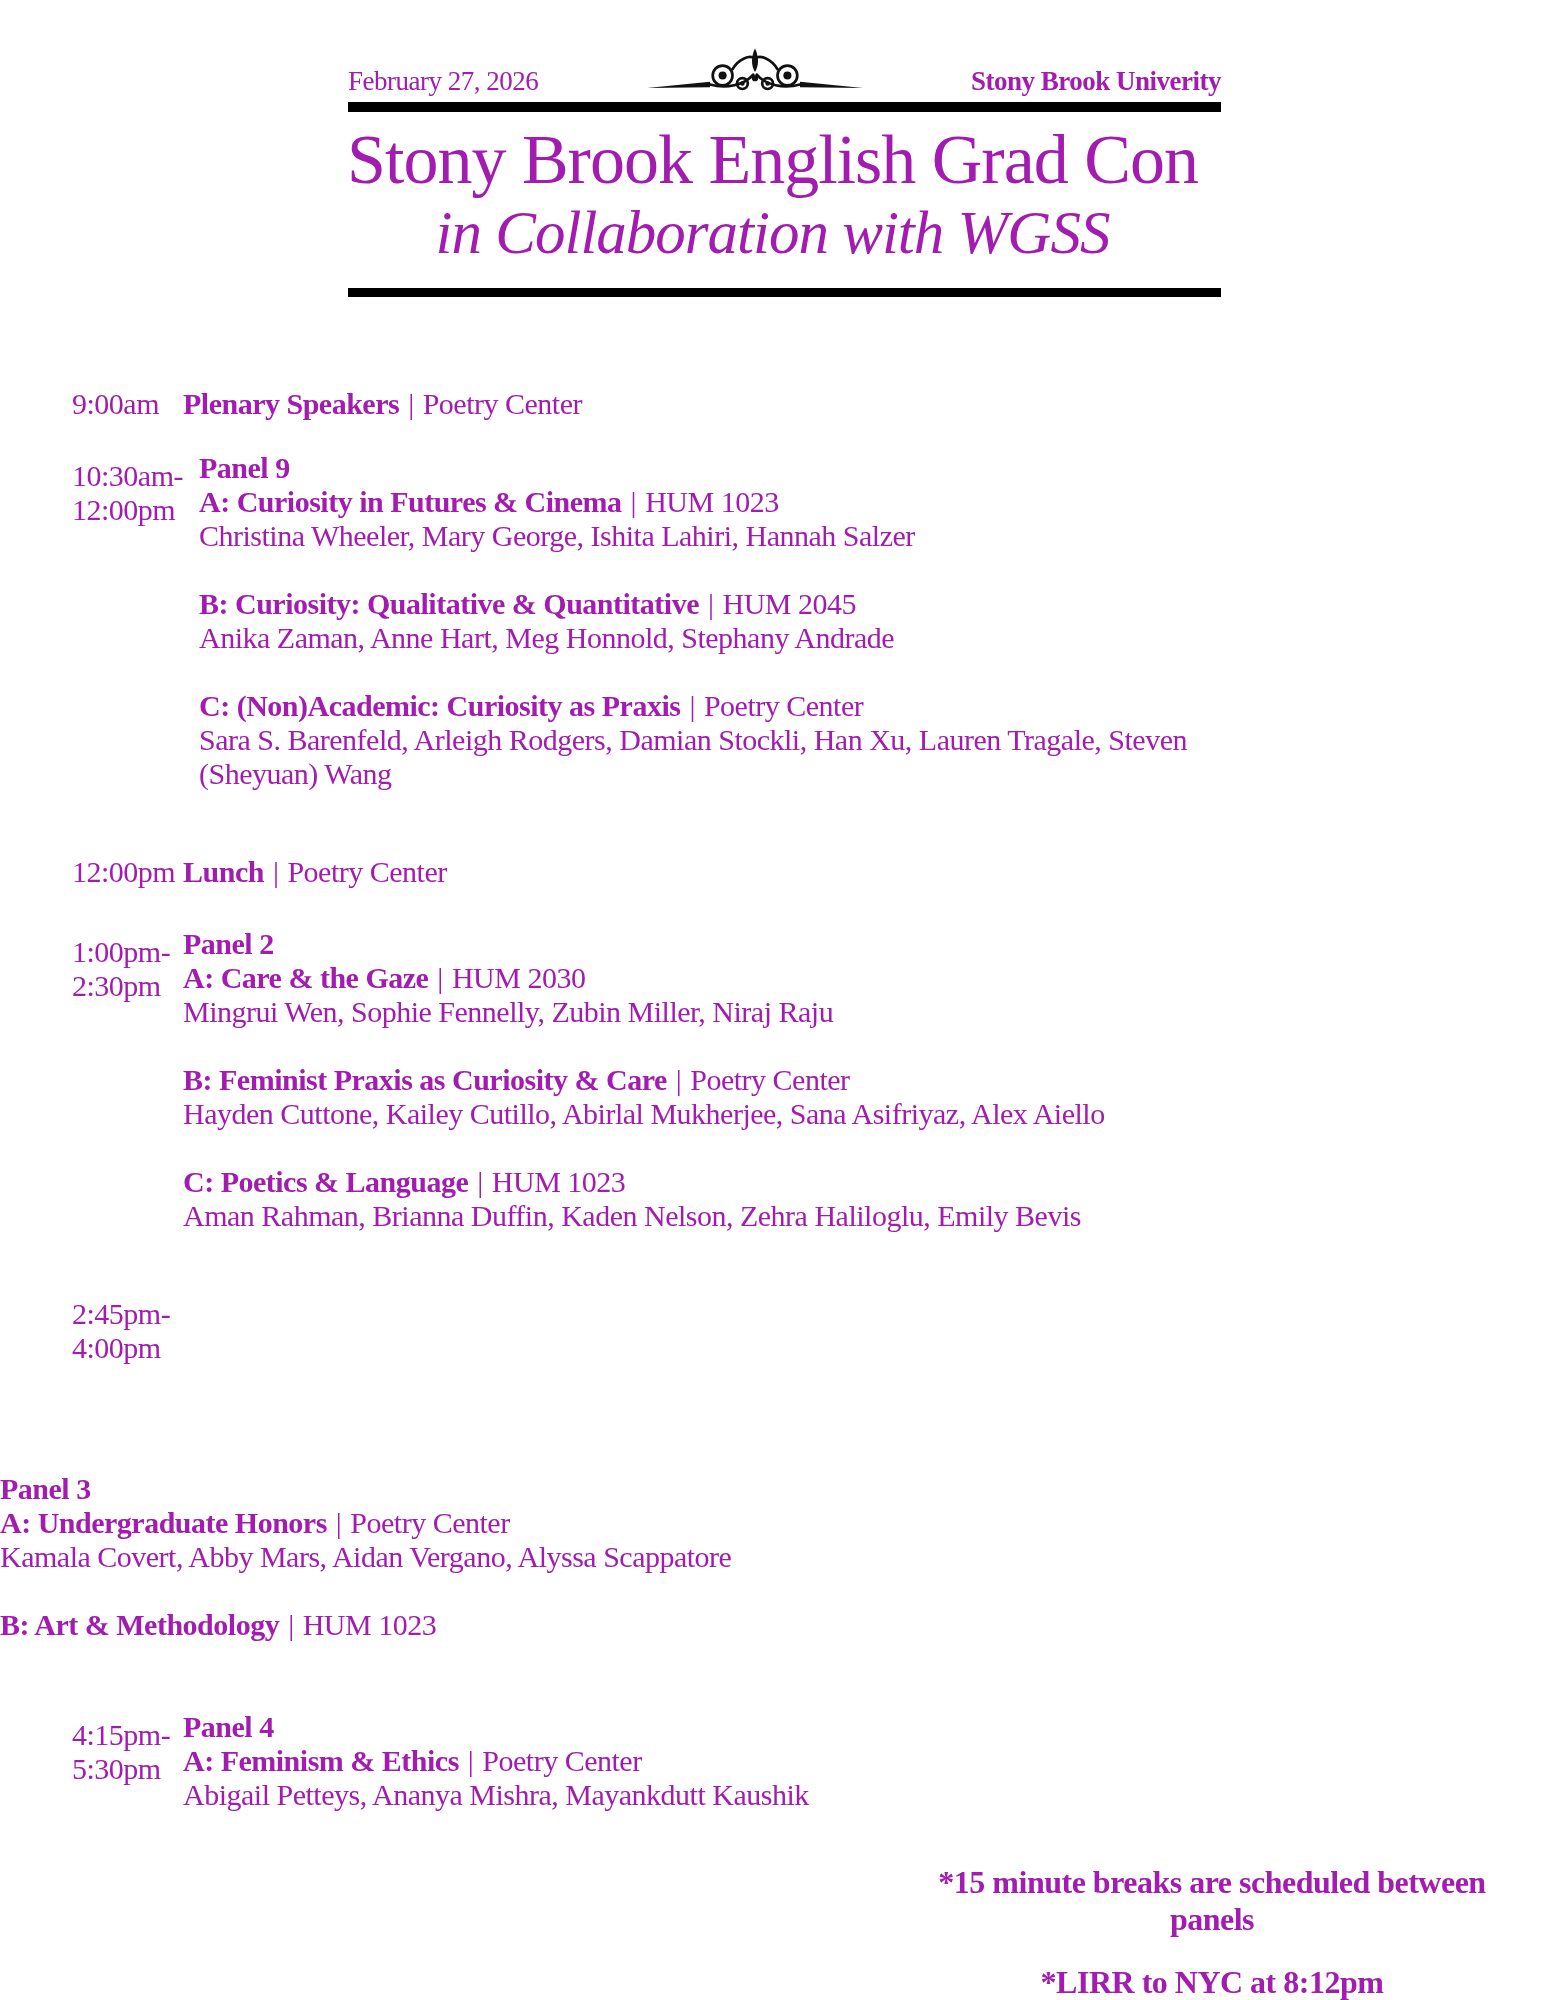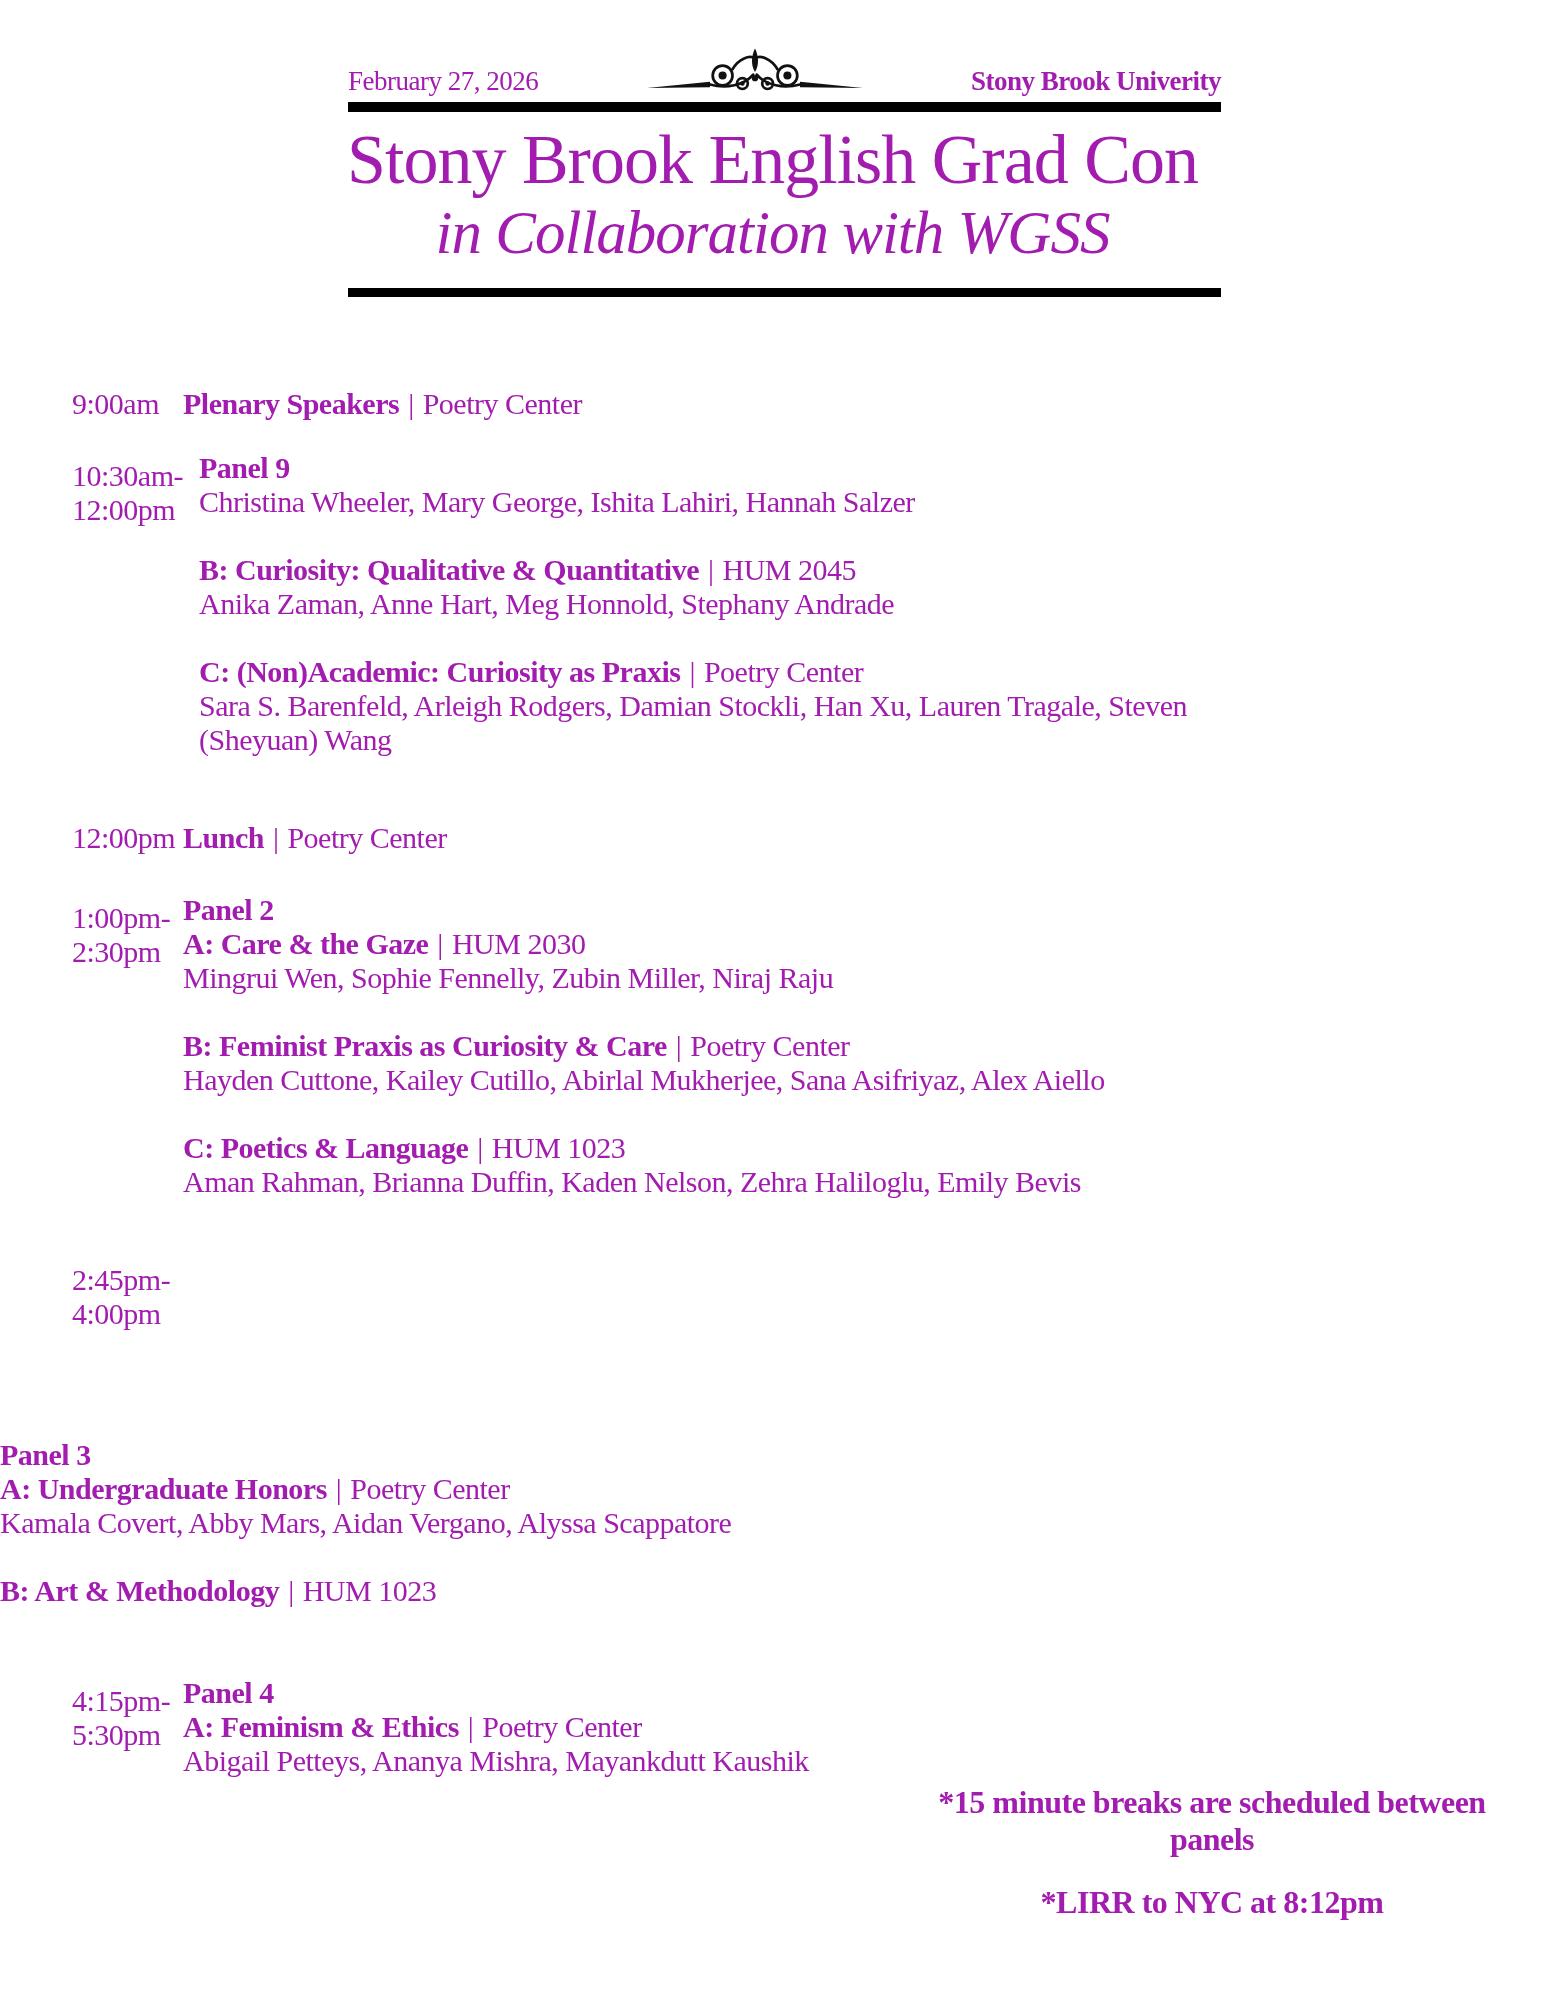--- a/index.html
+++ b/index.html
@@ -84,21 +84,21 @@
   .gap-panel2  { margin-top:38px; }
   .gap-panel3  { margin-top:56px;flex-direction:column; }
   .gap-panel4  { margin-top:68px; }
   .gap-keynote { margin-top:112px; }
   .session + .session { margin-top:34px; }
   .sessions .first { margin-top:0; }
   .panel1-b { margin-top:36px; }
   
   .notes {
     position:absolute;
-    left:928px; top:1784px;
+    left:928px; top:1864px;
     width:568px;
     text-align:center;
     font-weight:bold;
     font-size:32px;
     line-height:37px;
     letter-spacing:-0.5px;
   }
   .notes .lirr { margin-top:26px; }
 </style>
 </head>
@@ -149,20 +149,23 @@
     </div>
 
     <div class="row gap-panel1">
       <div class="time offset">
         <div>10:30am-</div>
         <div>12:00pm</div>
       </div>
       <div class="content sessions">
         <div class="panel-label">Panel 9</div>
         <div class="session first">
+          <div>
+            <span class="b">A: Curiosity in Futures &amp; Cinema</span><span class="sep">|</span><span>HUM 1023</span>
+          </div>
           <div>Christina Wheeler, Mary George, Ishita Lahiri, Hannah Salzer</div>
         </div>
         <div class="session panel1-b">
           <div>
             <span class="b">B: Curiosity: Qualitative &amp; Quantitative</span><span class="sep">|</span><span>HUM 2045</span>
           </div>
           <div>Anika Zaman, Anne Hart, Meg Honnold, Stephany Andrade</div>
         </div>
         <div class="session narrow">
           <div>

